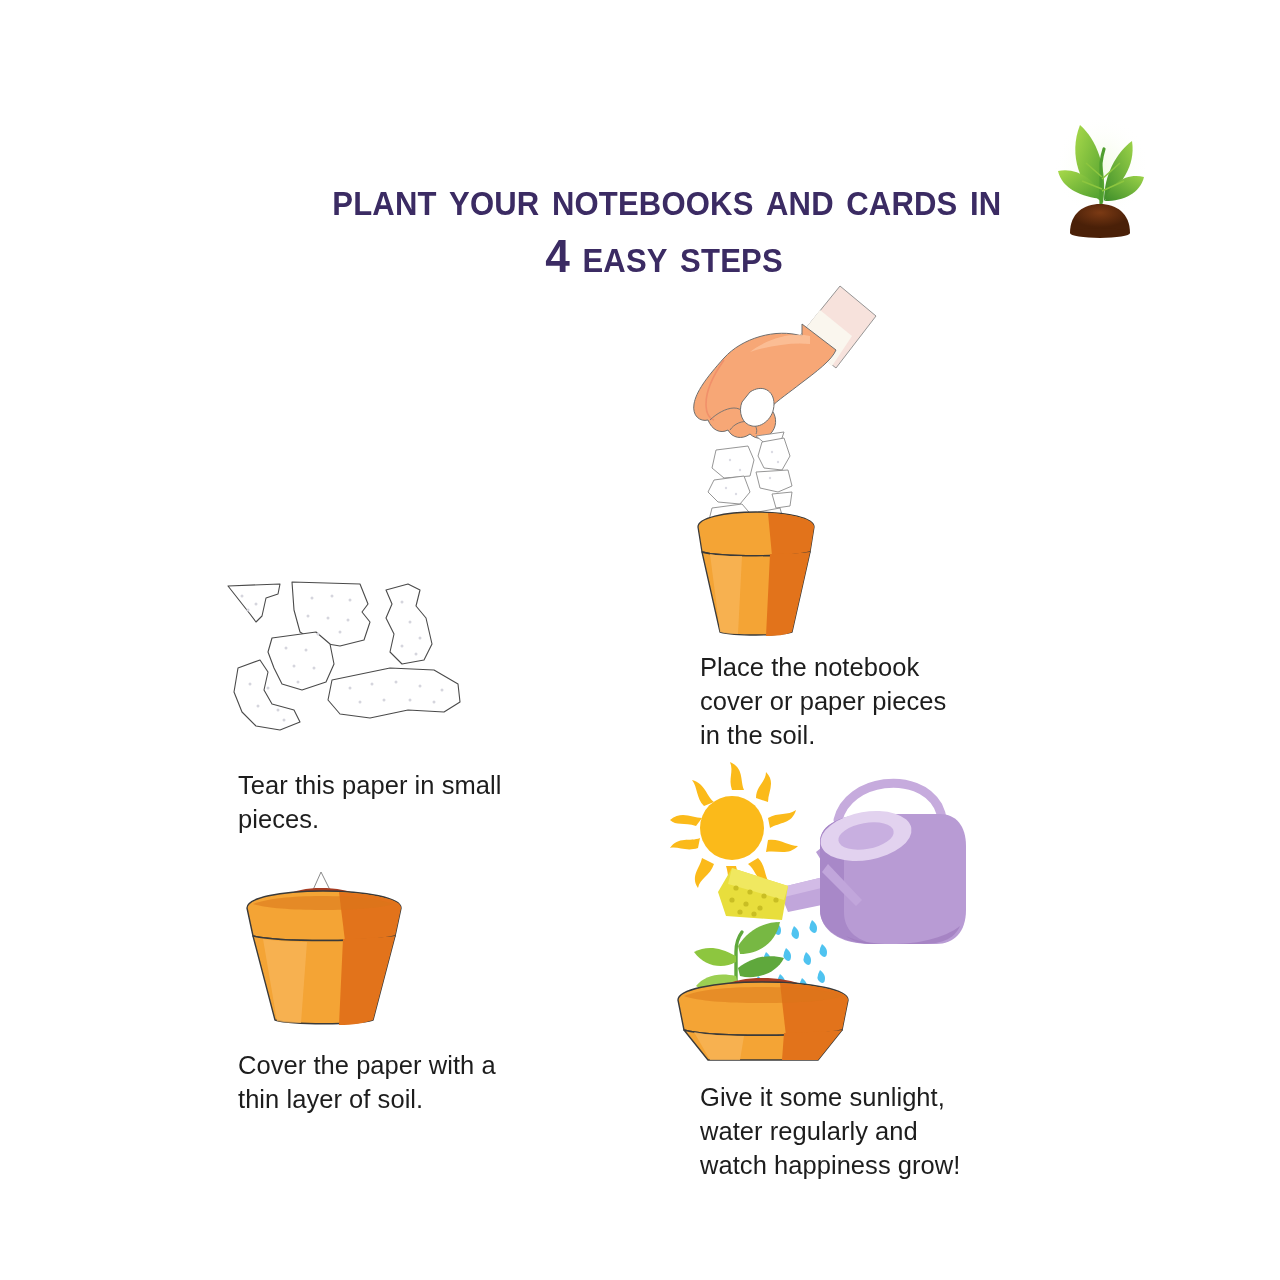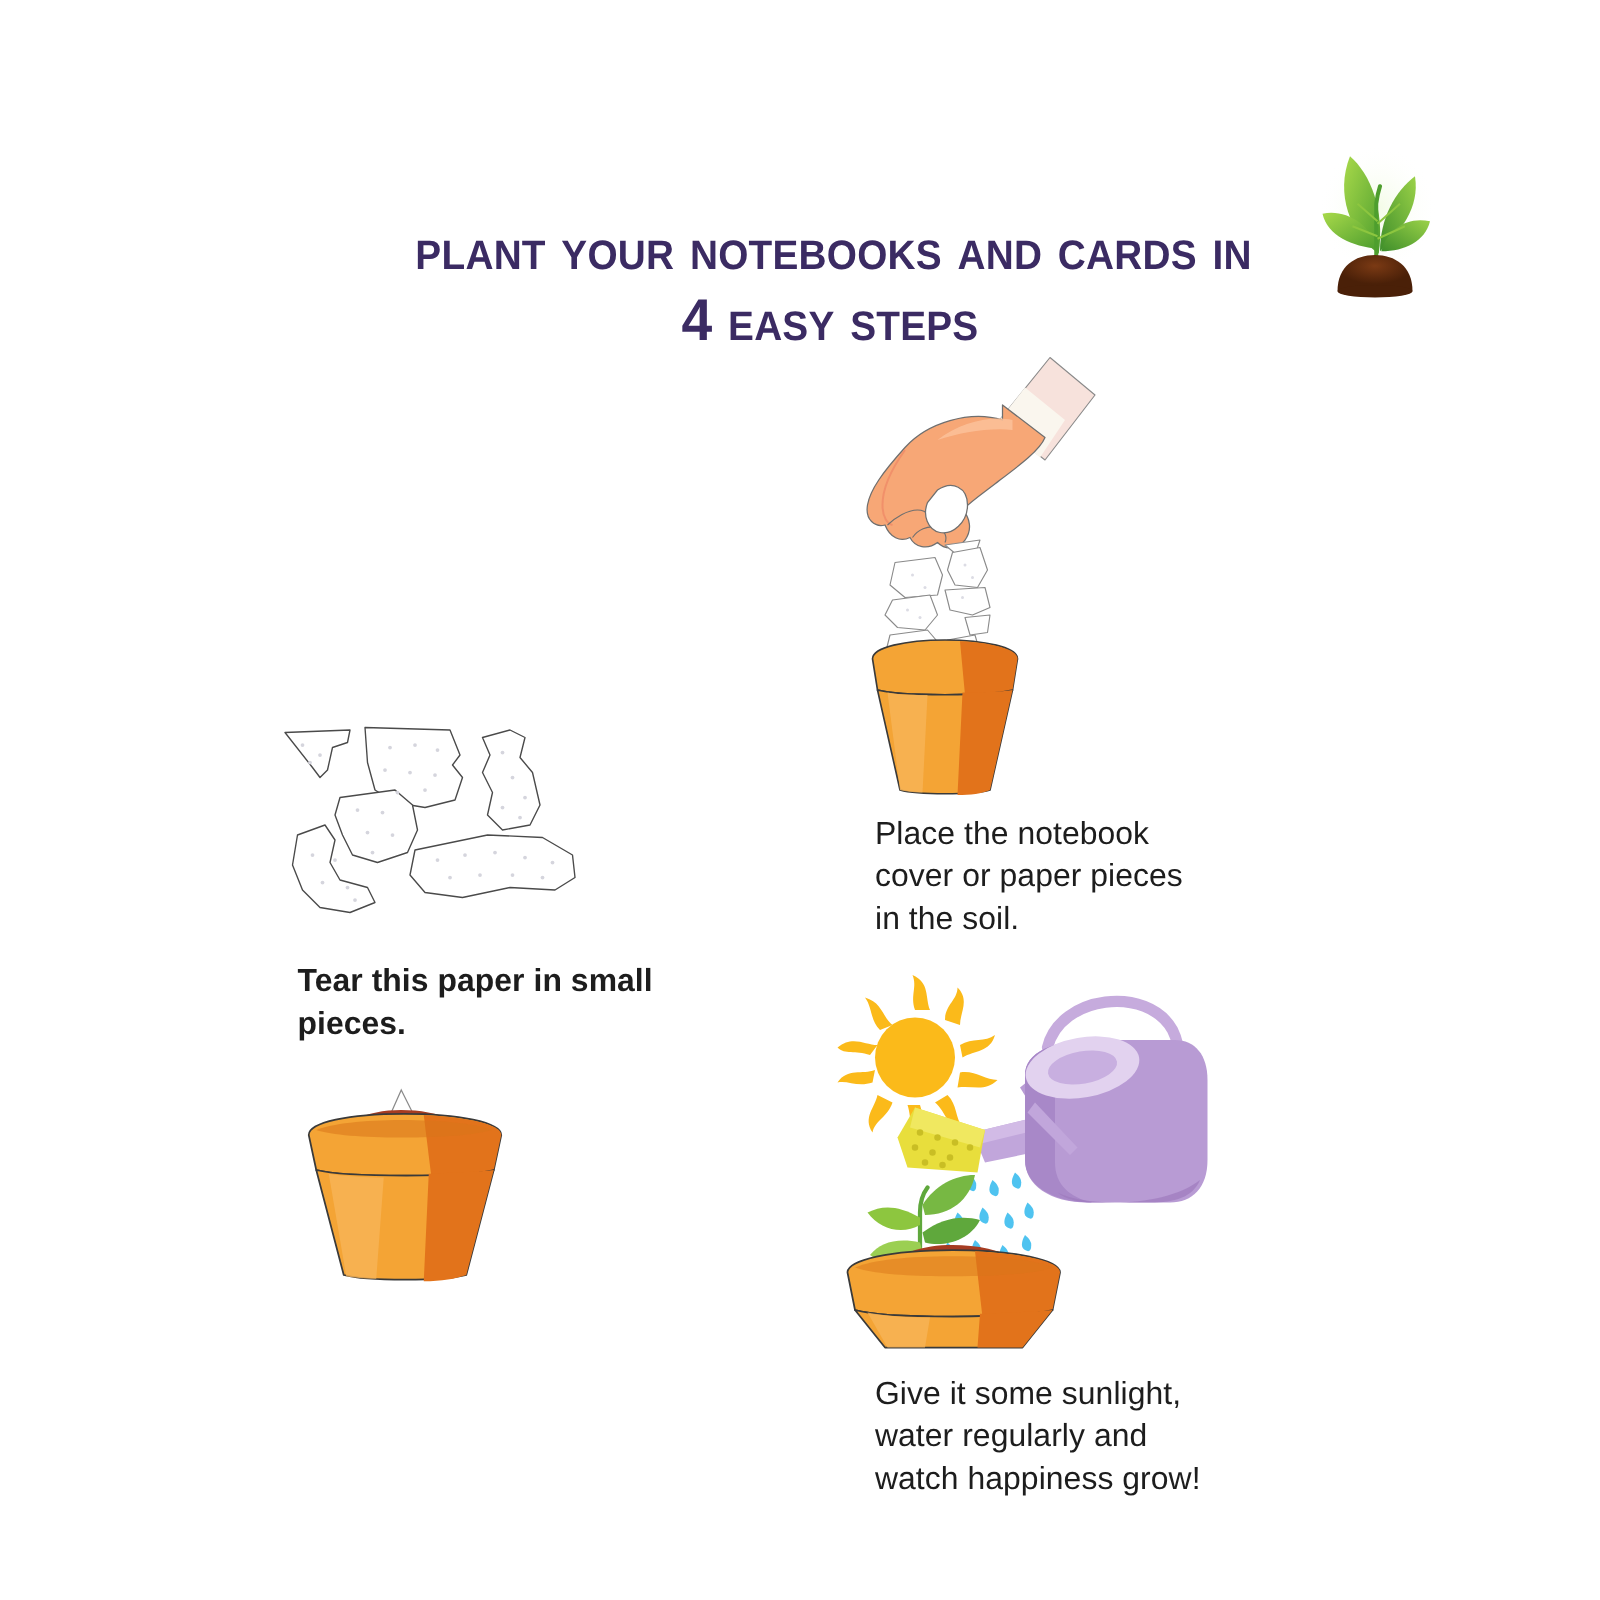--- a/index.html
+++ b/index.html
@@ -76,23 +76,23 @@
     line-height: 1.34;
     color: #1d1d1d;
     letter-spacing: 0.05px;
     white-space: pre-line;
   }
 
   
   #step-1 { left: 40px;  top: 140px; }
   #step-2 { left: 500px; top: 0px;   }
   #step-3 { left: 40px;  top: 600px; }
-  #step-4 { left: 500px; top: 508px; }
-
-  #step-1 .step-caption { padding-left: 198px; width: 340px; font-weight: bold; }
+  #step-4 { left: 500px; top: 490px; }
+
+  #step-1 .step-caption { padding-left: 198px; width: 340px; }
   #step-2 .step-caption { padding-left: 200px; width: 320px; }
   #step-3 .step-caption { padding-left: 198px; width: 340px; }
   #step-4 .step-caption { padding-left: 200px; width: 340px; }
 
   #step-1 .step-art { margin-bottom: 18px; }
   #step-2 .step-art { height: 360px; margin-bottom: 20px; }
   #step-3 .step-art { height: 160px; margin-bottom: 18px; }
   #step-4 .step-art { height: 300px; margin-bottom: 20px; }
 
   svg { display: block; overflow: visible; }
@@ -300,20 +300,22 @@
           <path d="M12 48 C 12 38 44 31 88 31 C 132 31 166 38 166 48 L160 76 C 138 82 42 82 18 76 Z" fill="#F4A435" stroke="#3a3a3a" stroke-width="1.4" stroke-linejoin="round"></path>
           <path d="M104 32 C 138 34 166 39 166 48 L160 76 C 148 80 128 81 110 81 Z" fill="#E2731B"></path>
           <path d="M18 44 C 30 39 56 36 86 36 C 118 36 146 39 158 44 C 146 48 118 50 86 50 C 56 50 30 48 18 44 Z" fill="#D9751A" opacity="0.55"></path>
 
           <path d="M18 76 C 42 82 138 82 160 76 L138 160 C 120 165 58 165 40 160 Z" fill="#F4A435" stroke="#3a3a3a" stroke-width="1.4" stroke-linejoin="round"></path>
           <path d="M108 79 C 132 78 152 77 160 76 L138 160 C 130 163 118 165 104 165 Z" fill="#E2731B"></path>
           <path d="M28 79 C 40 81 58 82 72 82 L66 163 C 56 163 48 162 42 161 Z" fill="#F7B457" opacity="0.8"></path>
         </g>
       </svg>
     </div>
+    <div class="step-caption">Cover the paper with a
+thin layer of soil.</div>
   </div>
 
   <div class="step" id="step-4">
     <div class="step-art">
       <svg width="300" height="300" viewBox="0 0 300 300" style="position:absolute;left:170px;top:0px;">
 
         <g fill="#FBBA1A">
           <circle cx="62" cy="68" r="32"></circle>
           <g>
             <path d="M62 30 C 58 18 64 12 60 2 C 74 8 70 20 74 30 Z"></path>

